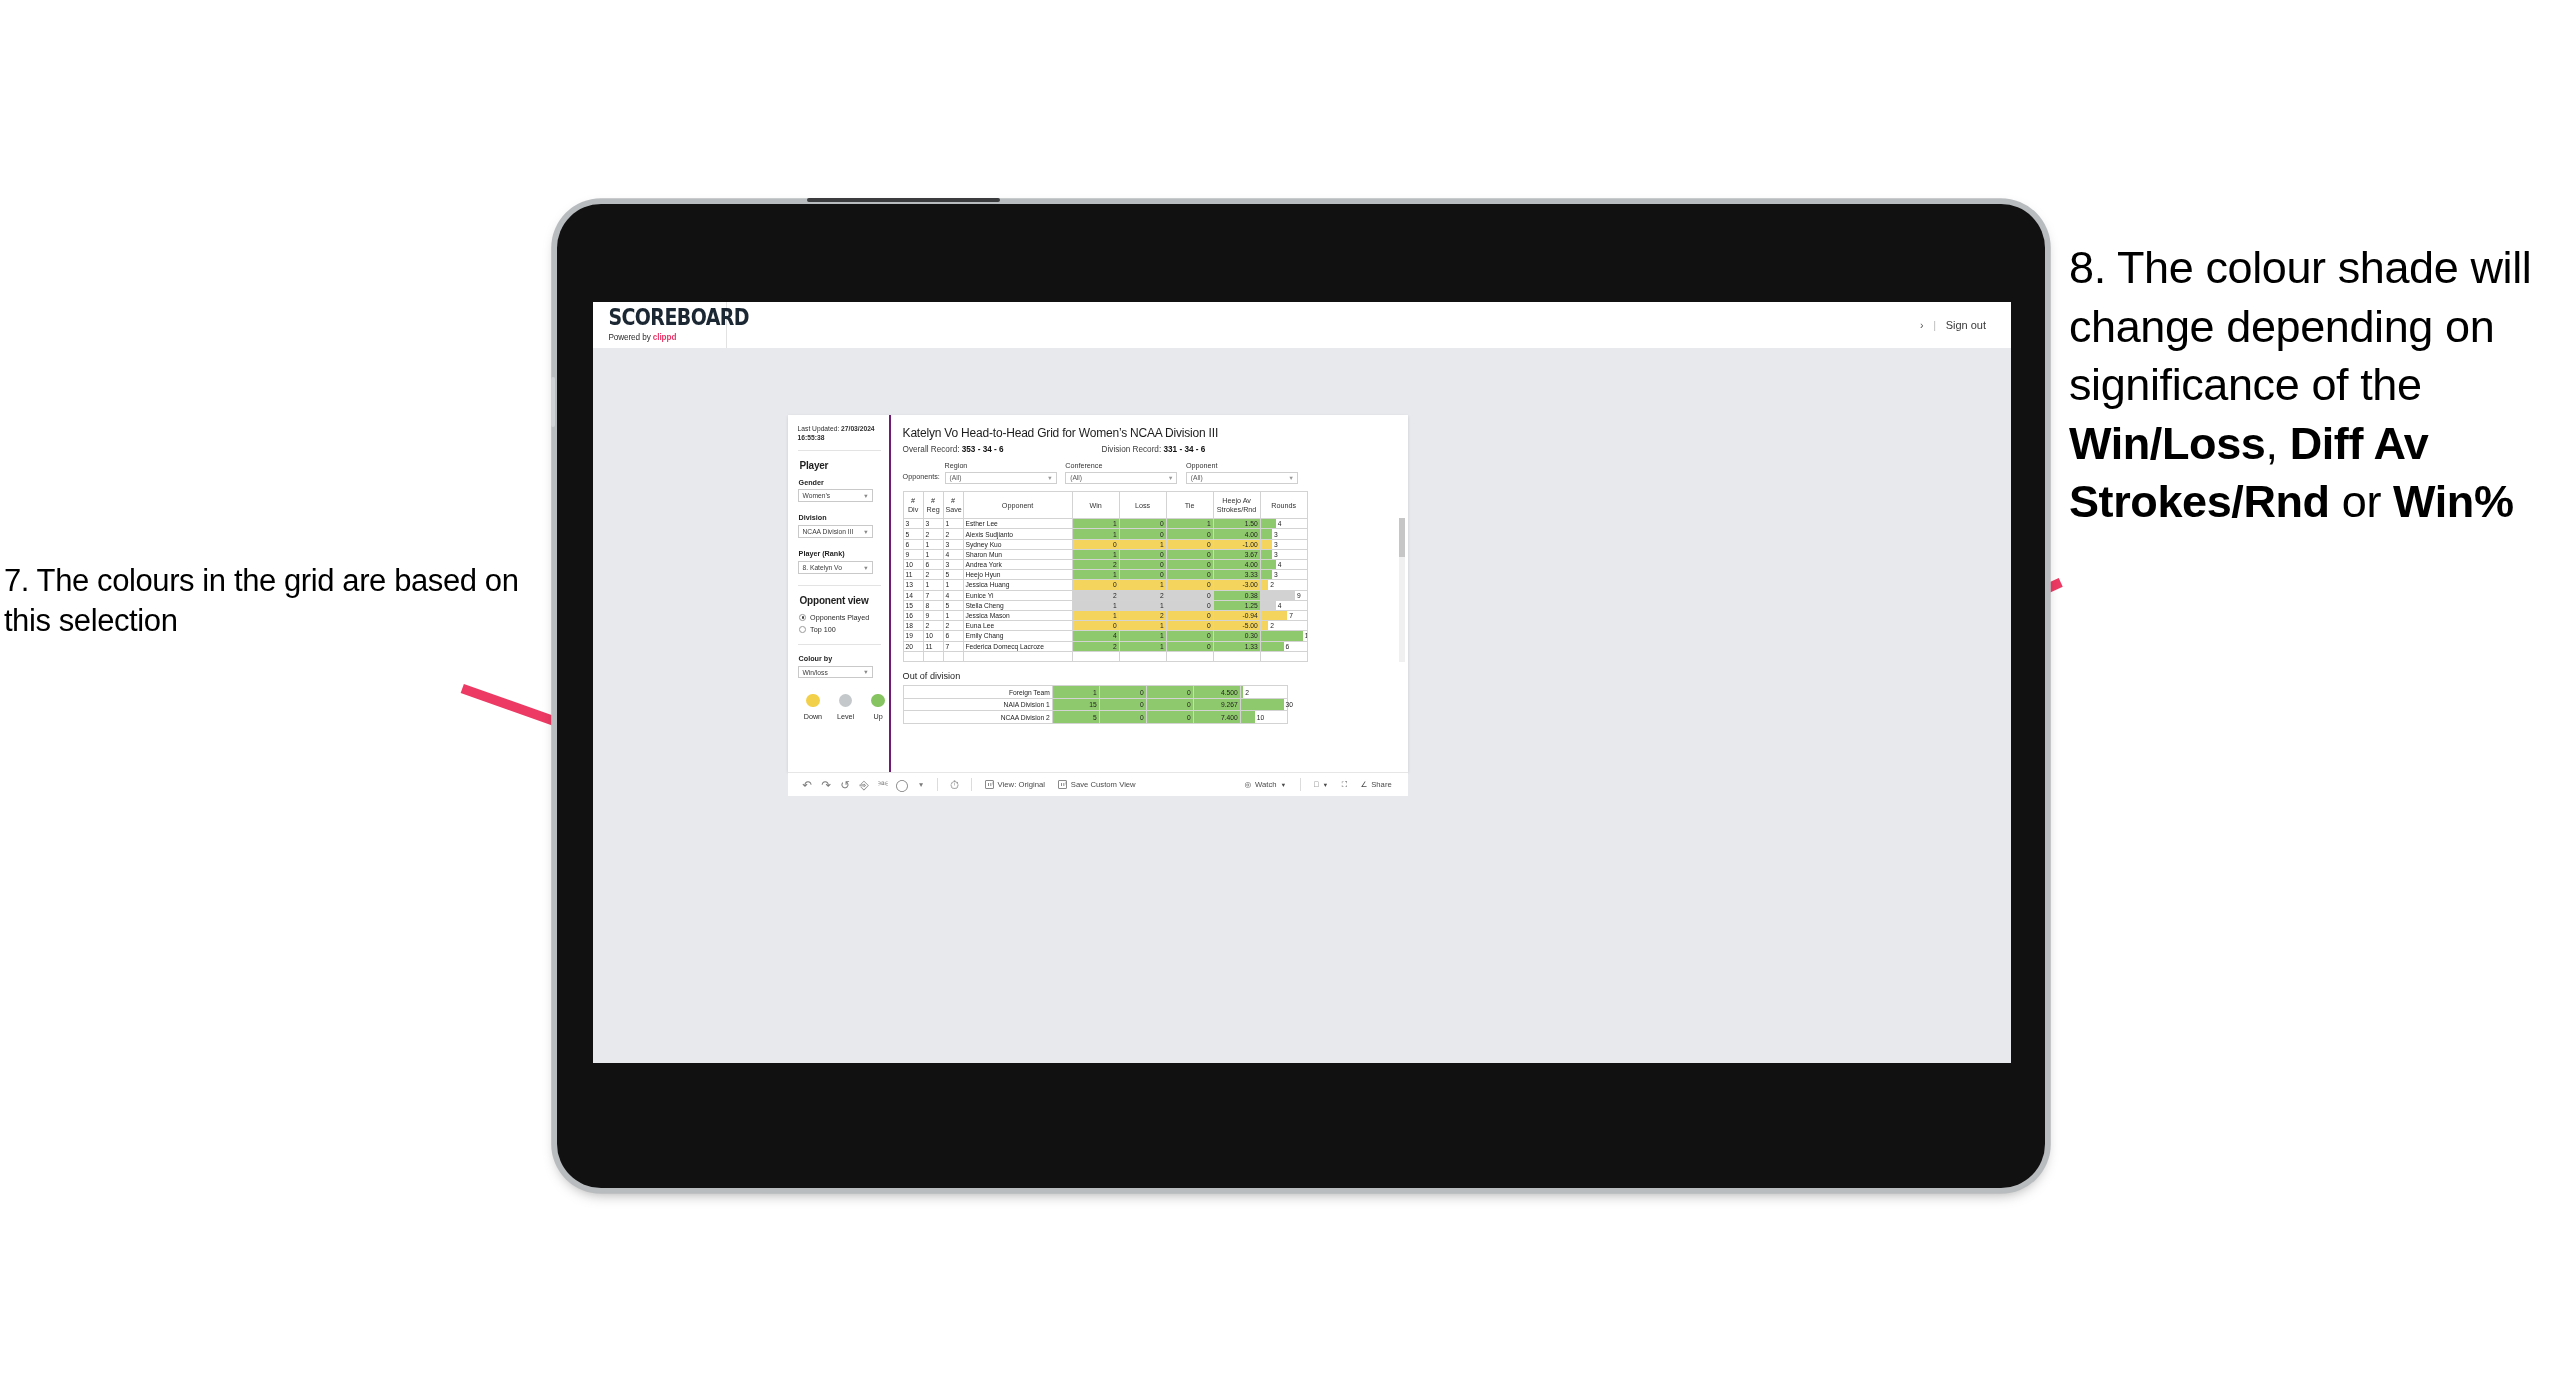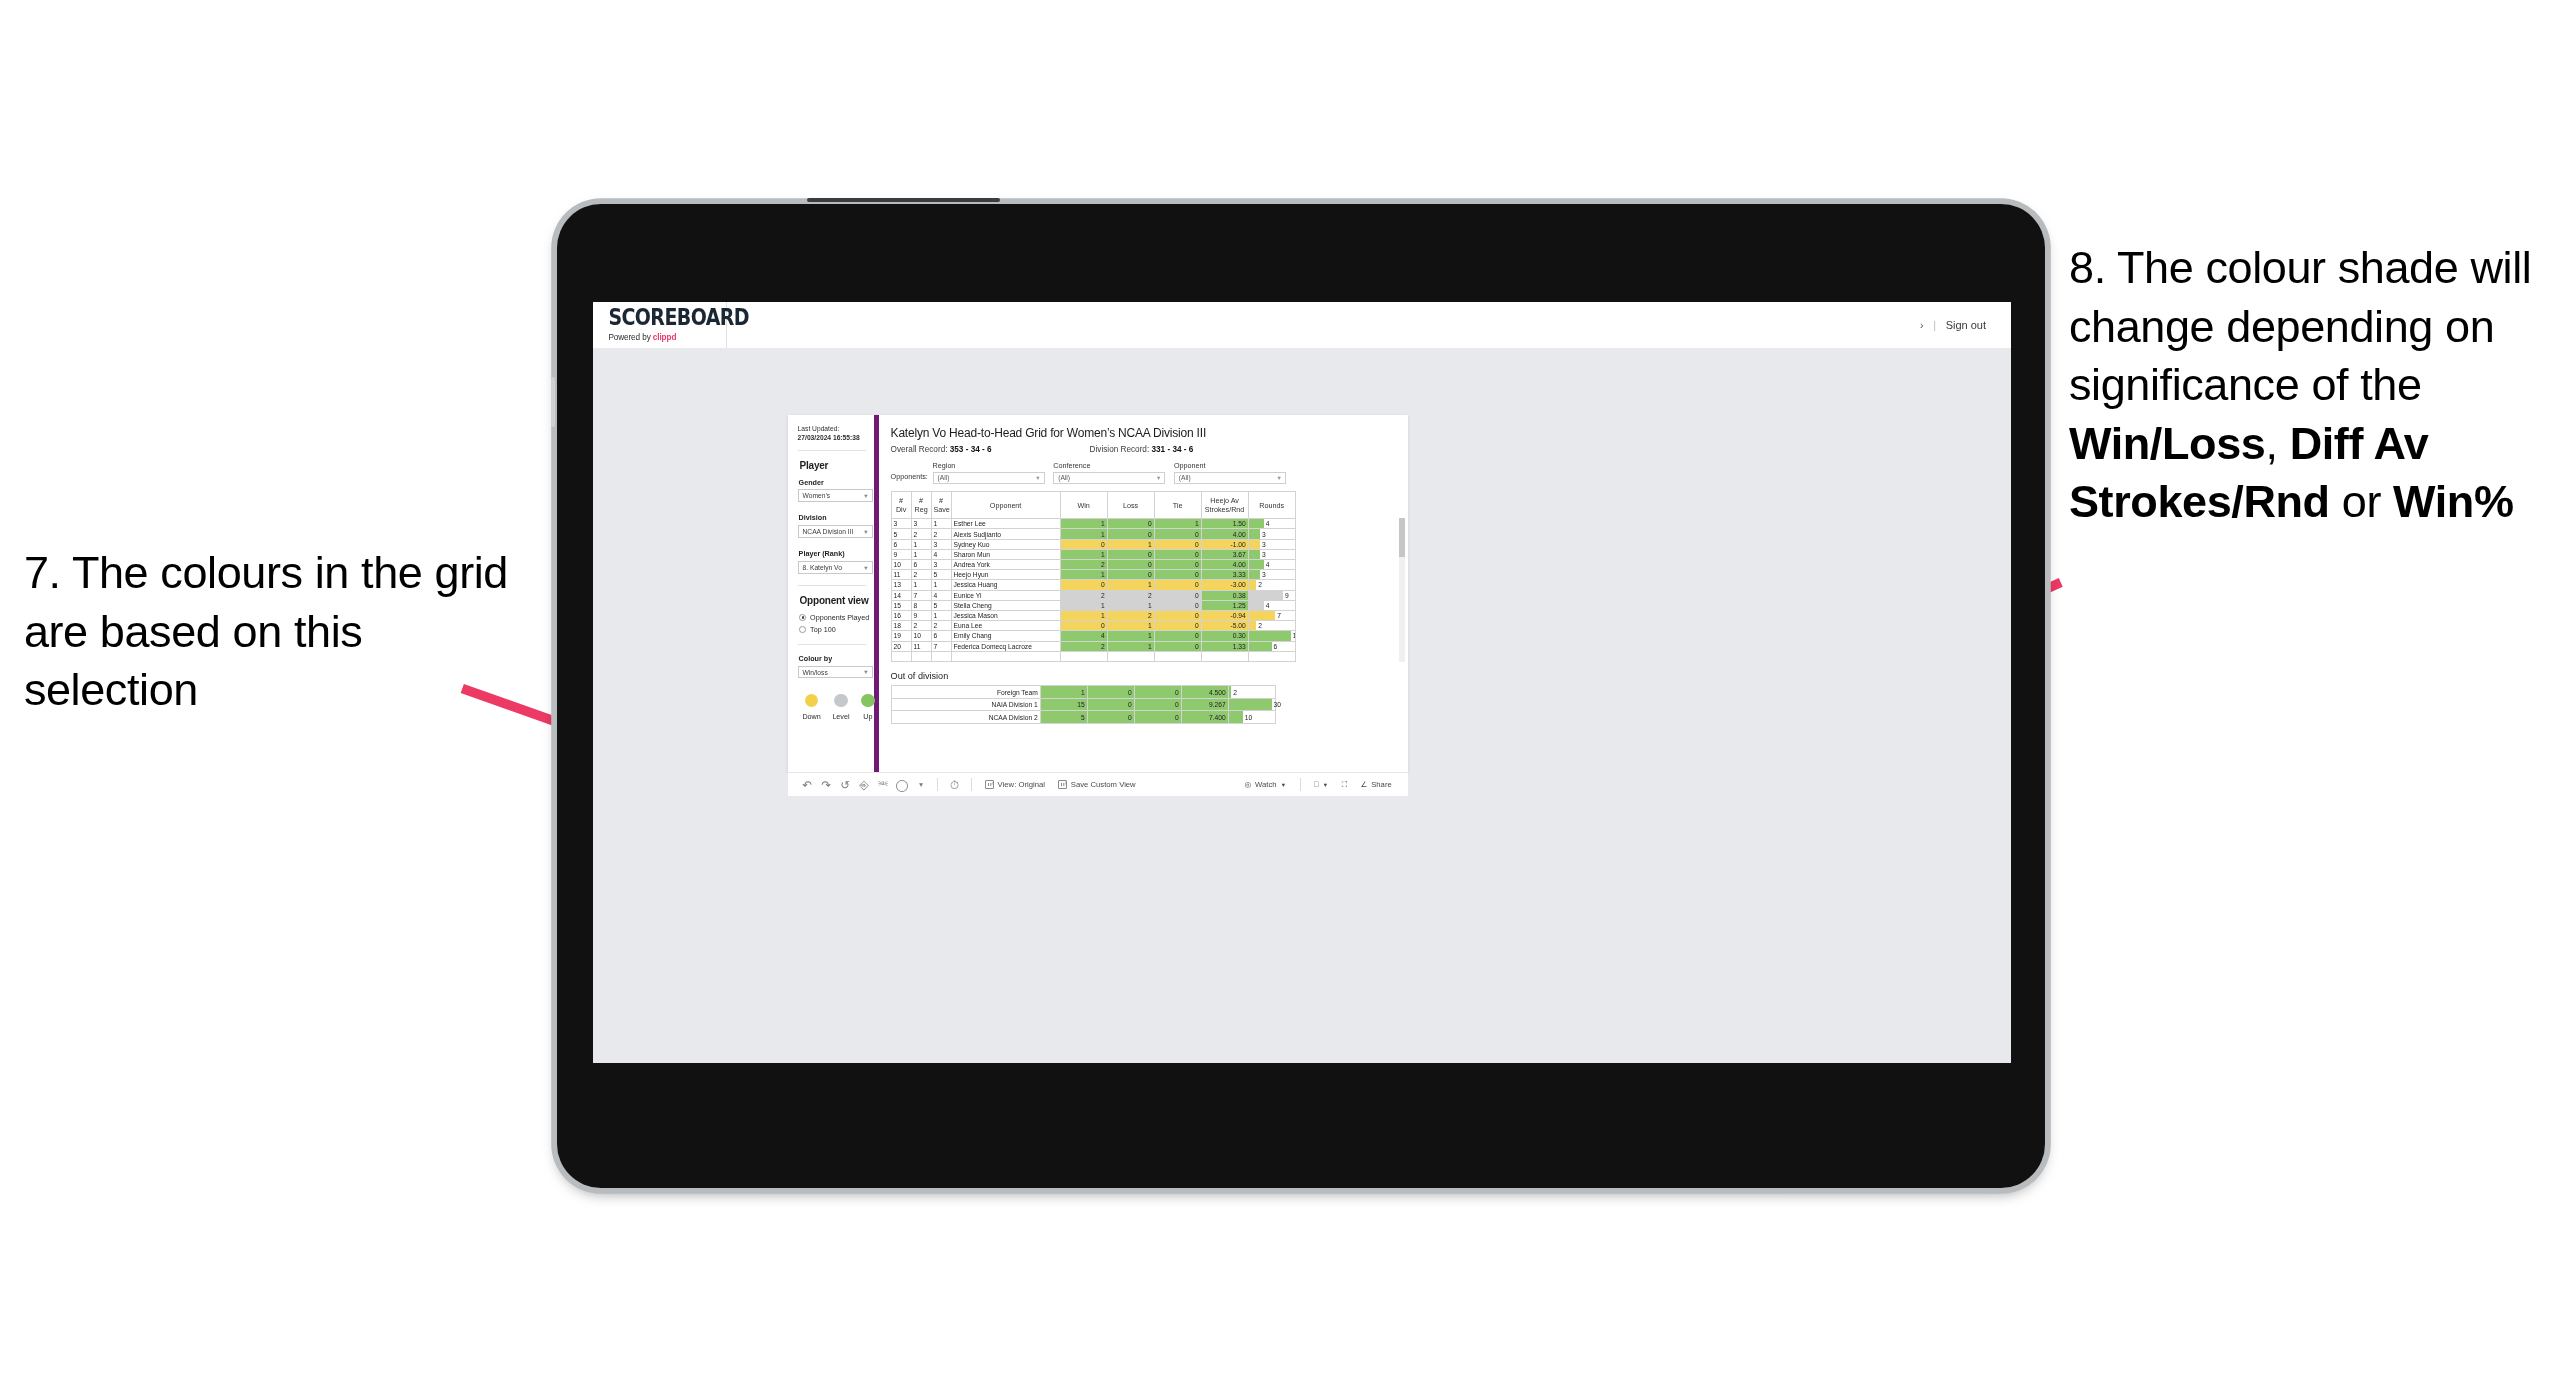--- a/index.html
+++ b/index.html
@@ -13,23 +13,22 @@
 
   
   .anno {
     position: absolute;
     font-family: "Liberation Sans", sans-serif;
     color: #000;
     line-height: 1.30;
     letter-spacing: -0.4px;
   }
   #anno-left {
-    left: 3.9px; top: 544px; width: 520px;
-    font-size: 45px;
-    margin-left: 20px;
+    left: 3.9px; top: 561px; width: 520px;
+    font-size: 31px;
   }
   #anno-right {
     left: 2069px; top: 239px; width: 510px;
     font-size: 45px;
   }
   #anno-right b { font-weight: bold; }
 
   .arrow-svg { position: absolute; overflow: visible; }
 
   
@@ -119,21 +118,21 @@
   #sheet {
     position:absolute; left:195px; top:35px;
     width: 620px; height: 357px;
     background:#ffffff;
     box-shadow: 0 1px 2.9px rgba(0,0,0,0.12);
     display:flex;
   }
 
   
   #panel {
-    width: 91px; padding: 8.7px 0 0 9.6px; border-right:5px solid #701a75;
+    width: 103px; padding: 8.7px 0 0 9.6px; border-right:2px solid #701a75;
     position:relative;
   }
   .last-updated {
     font-size: 6.7px; color:#2e2e2e; line-height:1.4; padding-right:5.8px;
   }
   .last-updated b { font-weight:bold; }
   .p-rule { height:1px; background:#e3e3e3; margin: 7.7px 7.7px 0 0; }
   .p-head {
     font-size: 10px; font-weight: bold; color:#1f1f1f; margin: 8.7px 0 6.7px 1.9px;
     letter-spacing:-0.2px;

